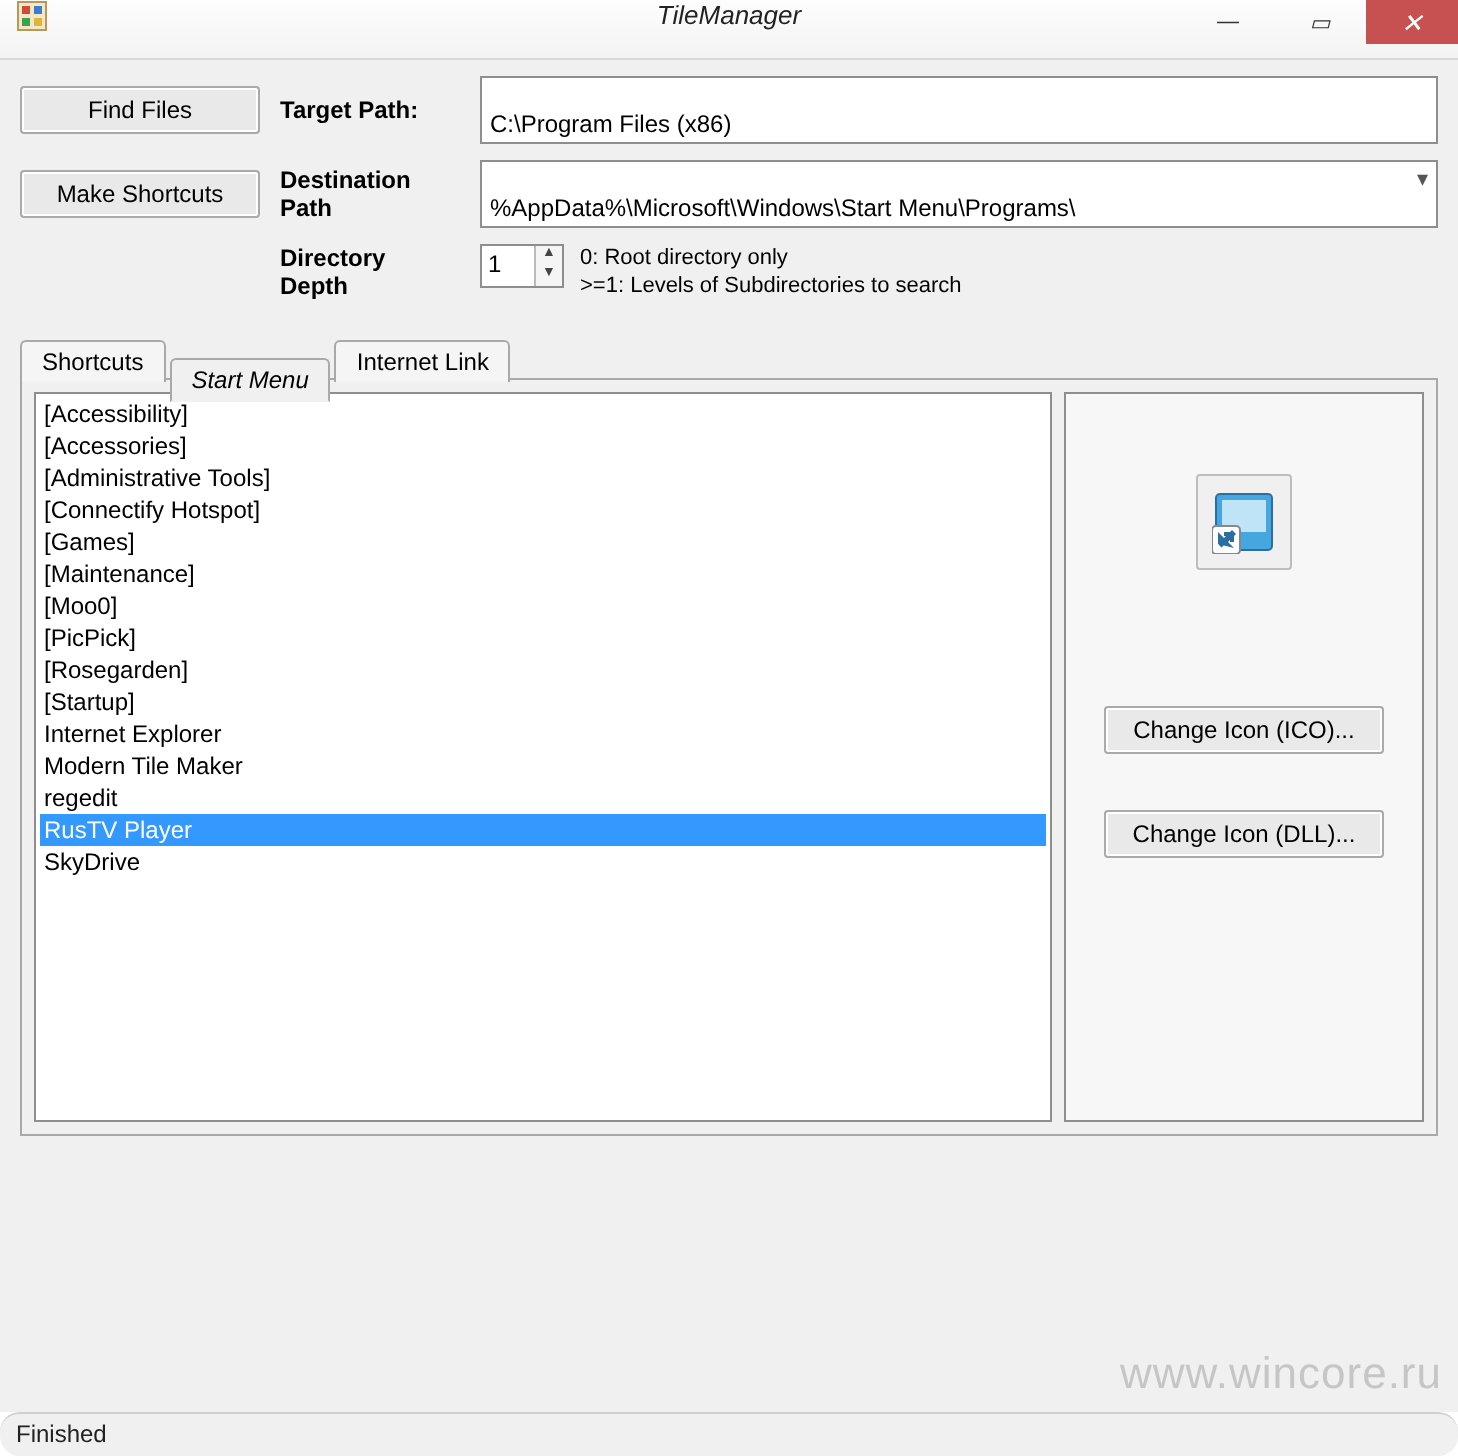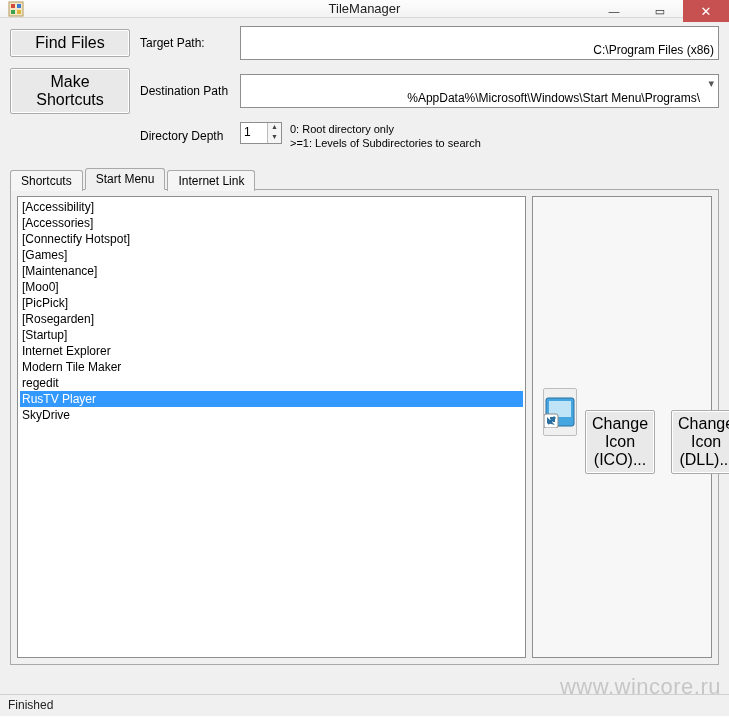--- a/index.html
+++ b/index.html
@@ -8,26 +8,26 @@
     font-family: "Segoe UI", Tahoma, sans-serif;
     font-size: 12px;
     background: #fff;
     width: 729px;
     height: 728px;
     overflow: hidden;
     position: relative;
   }
   
   .titlebar {
-    height: 18px;
+    height: 30px;
     background: linear-gradient(#fdfdfd, #f3f3f3);
     border-bottom: 1px solid #d8d8d8;
     display: flex;
-    align-items: center;
     position: relative;
+    font-style: italic;
   }
   .titlebar .app-icon {
     width: 16px; height: 16px;
     margin: 0 6px 0 8px;
     display: inline-block;
   }
   .titlebar .title {
     position: absolute;
     left: 0; right: 0;
     text-align: center;
@@ -68,35 +68,34 @@
     display: grid;
     grid-template-columns: 120px 90px 1fr;
     column-gap: 10px;
     row-gap: 8px;
     align-items: center;
   }
   .btn {
     background: #e9e9e9;
     border: 1px solid #aaa;
     padding: 4px 6px;
-    font-size: 16px;
+    font-size: 12px;
     text-align: center;
     cursor: default;
     border-radius: 2px;
     box-shadow: inset 0 0 0 1px #fff;
   }
-  .label { color: #000; }
+  .label { color: #000; font-weight: bold; }
   .textbox, .combo {
     border: 1px solid #8e8e8e;
     background: #fff;
     height: 22px;
     padding: 16px 4px;
     font-size: 12px;
     width: 100%;
-    text-align: right;
   }
   .combo {
     position: relative;
     padding-right: 18px;
   }
   .combo::after {
     content: "▾";
     position: absolute;
     right: 4px; top: 2px;
     color: #555;
@@ -155,28 +154,29 @@
     padding: 3px 10px 3px 10px;
     font-size: 12px;
     border-top-left-radius: 3px;
     border-top-right-radius: 3px;
     position: relative;
     top: 1px;
   }
   .tab.active {
     background: #f0f0f0;
     border-bottom: 1px solid #f0f0f0;
-    top: 0;
+    top: 11px;
     z-index: 2;
+    font-style: italic;
   }
   .tabpage {
     border: 1px solid #a9a9a9;
     background: #f0f0f0;
     padding: 6px;
-    height: 476px;
+    height: 379px;
     display: flex;
     gap: 6px;
   }
   .listbox {
     flex: 1;
     border: 1px solid #8e8e8e;
     background: #fff;
     padding: 2px 2px;
     overflow: auto;
     line-height: 16px;
@@ -187,20 +187,21 @@
   }
   .list-item.selected {
     background: #3399ff;
     color: #fff;
   }
   .right-pane {
     width: 180px;
     border: 1px solid #8e8e8e;
     background: #f7f7f7;
     display: flex;
+    flex-direction: column;
     align-items: center;
     padding: 40px 10px 10px 10px;
     gap: 8px;
   }
   .icon-box {
     width: 48px; height: 48px;
     border: 1px solid #bdbdbd;
     background: #f0f0f0;
     display: flex;
     align-items: center;
@@ -211,20 +212,21 @@
   .right-pane .btn { width: 140px; }
 
   
   .statusbar {
     height: 22px;
     background: #f0f0f0;
     border-top: 1px solid #d0d0d0;
     padding: 3px 8px;
     font-size: 12px;
     color: #222;
+    border-radius: 10px;
   }
   .watermark {
     position: absolute;
     right: 8px;
     bottom: 28px;
     font-size: 22px;
     color: rgba(120,120,120,0.35);
     font-family: Arial, sans-serif;
     letter-spacing: 0.5px;
     pointer-events: none;
@@ -283,20 +285,21 @@
   <div class="tabs-wrap">
     <div class="tabstrip">
       <div class="tab">Shortcuts</div>
       <div class="tab active">Start Menu</div>
       <div class="tab">Internet Link</div>
     </div>
     <div class="tabpage">
       <div class="listbox" id="listbox">
           <div class="list-item">[Accessibility]</div>
           <div class="list-item">[Accessories]</div>
+          <div class="list-item">[Administrative Tools]</div>
           <div class="list-item">[Connectify Hotspot]</div>
           <div class="list-item">[Games]</div>
           <div class="list-item">[Maintenance]</div>
           <div class="list-item">[Moo0]</div>
           <div class="list-item">[PicPick]</div>
           <div class="list-item">[Rosegarden]</div>
           <div class="list-item">[Startup]</div>
           <div class="list-item">Internet Explorer</div>
           <div class="list-item">Modern Tile Maker</div>
           <div class="list-item">regedit</div>

